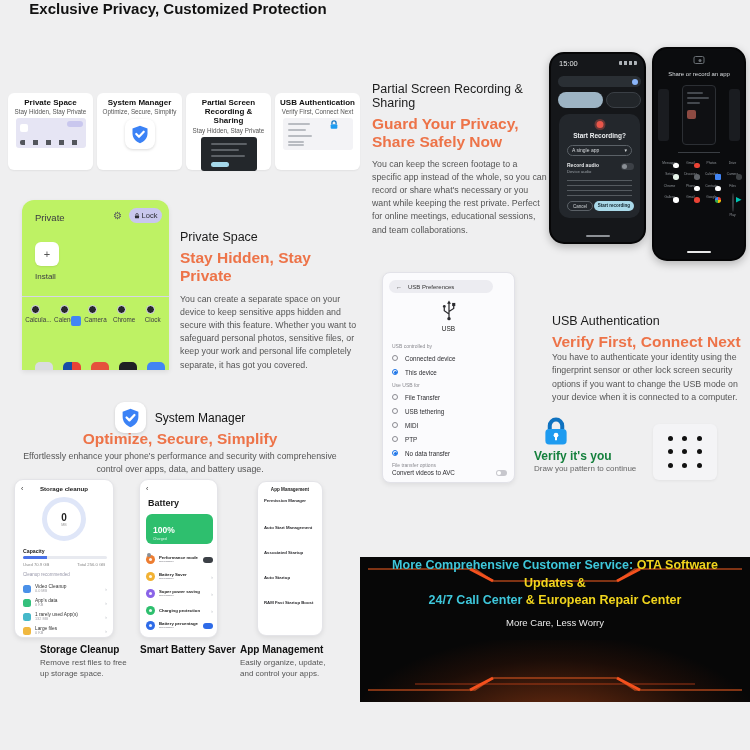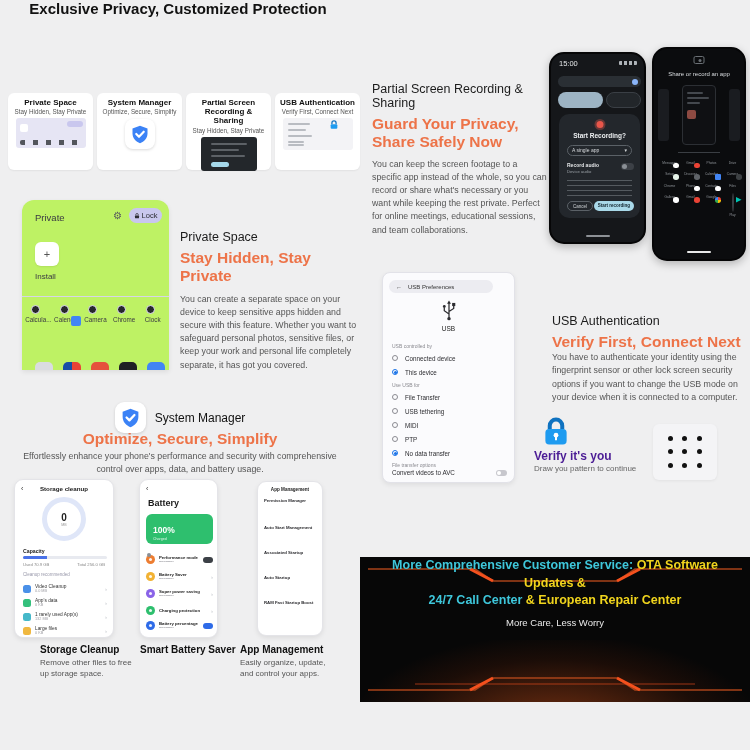--- a/index.html
+++ b/index.html
@@ -140,21 +140,21 @@
   .usb-row { left:9px; width:115px; height:12px; display:flex; align-items:center; gap:7px; font-size:6.3px; color:#2c2c30; }
   .radio { width:6px; height:6px; border:1px solid #8b8b92; border-radius:50%; flex:0 0 auto; position:relative; }
   .usb-row.sel .radio { border-color:#1a73e8; }
   .usb-row.sel .radio::after { content:""; position:absolute; left:1px; top:1px; width:3px; height:3px; border-radius:50%; background:#1a73e8; }
   .usb-convert { left:9px; width:115px; display:flex; align-items:center; justify-content:space-between; font-size:6.3px; color:#2c2c30; }
   .tglg { width:11px; height:6px; border-radius:3px; background:#c7c7cd; position:relative; }
   .tglg::after { content:""; position:absolute; left:1px; top:1px; width:4px; height:4px; border-radius:50%; background:#fff; }
 
   
   .vlock { left:540px; top:417px; }
-  .v-title { left:534px; top:449px; font-size:12px; font-weight:bold; color:#4c1d95; }
+  .v-title { left:534px; top:449px; font-size:12px; font-weight:bold; color:#15803d; }
   .v-sub { left:534px; top:464px; font-size:8px; color:#666; }
   .pattern-box { left:653px; top:424px; width:64px; height:56px; background:#f4f4f6; border-radius:6px;
       box-shadow:0 1px 3px rgba(0,0,0,.06); display:grid; grid-template-columns:repeat(3,1fr); place-items:center; padding:8px 10px; }
   .pattern-box i { width:5px; height:5px; border-radius:50%; background:#111; }
 
   
   .sm-row { left:0; top:402px; width:360px; display:flex; align-items:center; justify-content:center; gap:9px; }
   .sm-ic { width:31px; height:31px; background:#fff; border-radius:9px; box-shadow:0 1px 3px rgba(0,0,0,.15);
       display:flex; align-items:center; justify-content:center; }
   .sm-title { font-size:12px; color:#111; }
@@ -571,21 +571,21 @@
     <span class="am-chev">›</span>
   </div>
   <div class="abs am-row" style="top:118px">
     <b>RAM Fast Startup Boost</b><i class="ln"></i><i class="ln s"></i>
     <span class="am-chev">›</span>
   </div>
 </div>
 
 <div class="abs cap" style="left:40px; top:644px; width:96px">
   <b>Storage Cleanup</b>
-  <p>Remove other files to free up storage space.</p>
+  <p>Remove rest files to free up storage space.</p>
 </div>
 <div class="abs cap" style="left:140px; top:644px; width:106px">
   <b>Smart Battery Saver</b>
 </div>
 <div class="abs cap" style="left:240px; top:644px; width:100px">
   <b>App Management</b>
   <p>Easily organize, update, and control your apps.</p>
 </div>
 
 <div class="abs banner">

